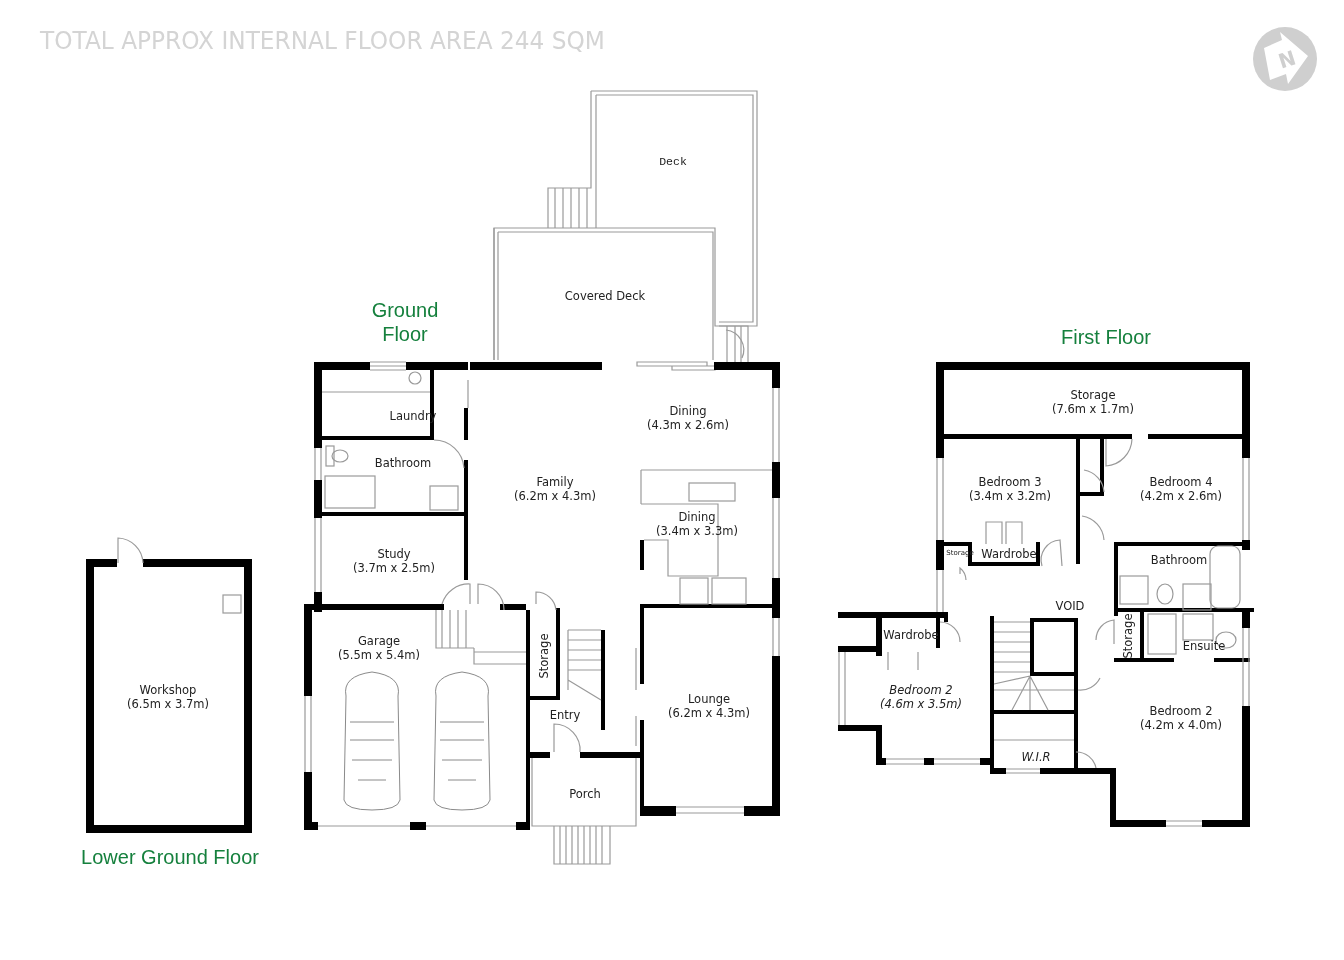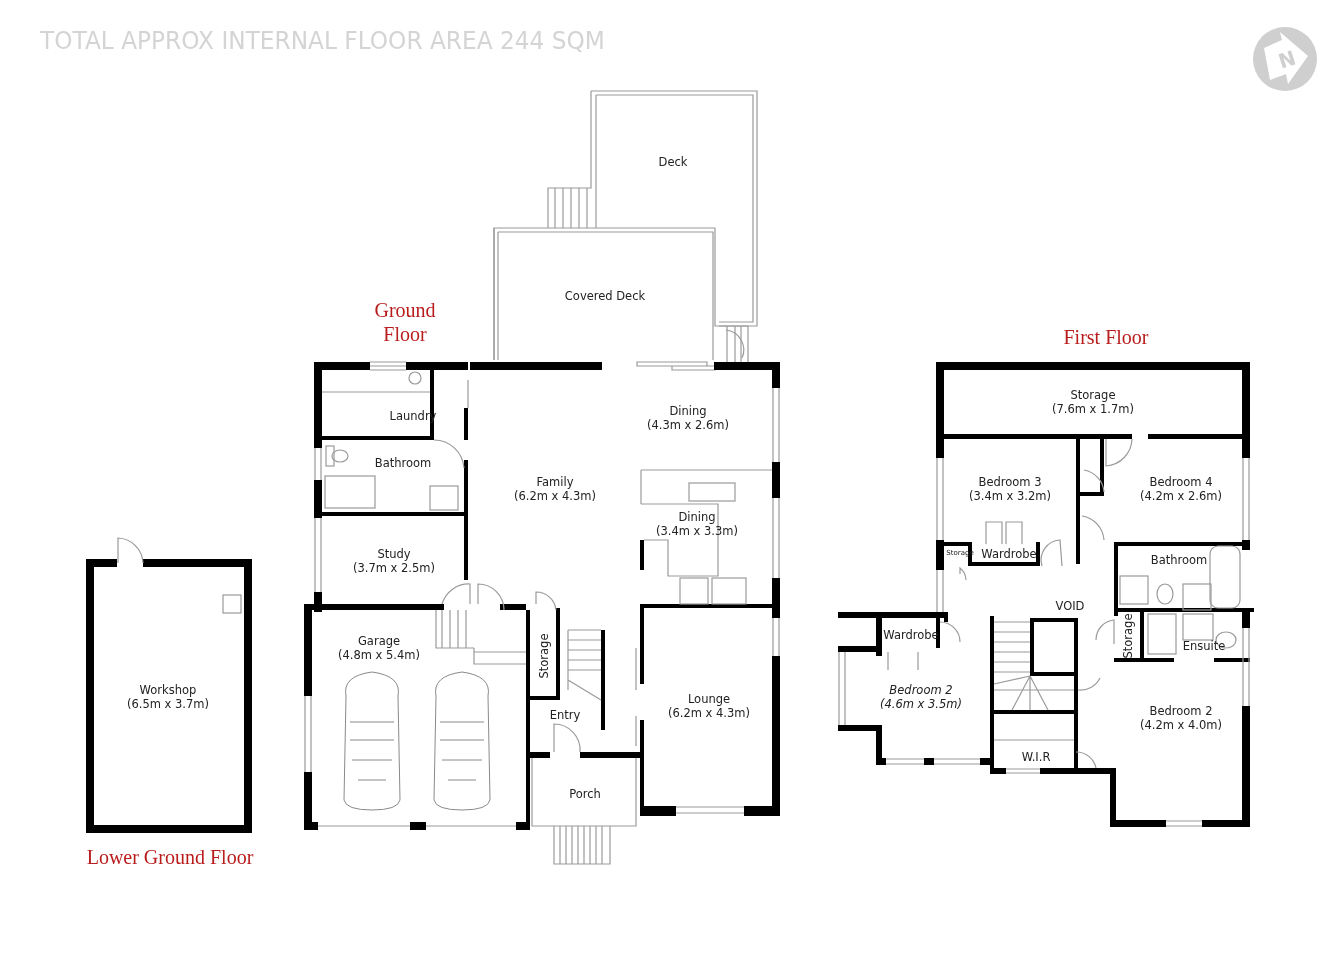--- a/index.html
+++ b/index.html
@@ -1,19 +1,19 @@
 <!DOCTYPE html>
 <html><head>
 <meta charset="utf-8">
 <style>
   html, body { margin: 0; padding: 0; background: #ffffff; }
   body { width: 1344px; height: 960px; position: relative; overflow: hidden; font-family: "DejaVu Sans", sans-serif; color: #1a1a1a; }
   .total-area { position: absolute; left: 40px; top: 26px; font-family: "DejaVu Sans", sans-serif; font-size: 25px; color: #d4d4d4; letter-spacing: 0px; font-weight: normal; white-space: nowrap; transform: scaleX(0.93); transform-origin: left center; }
   .compass { position: absolute; left: 1252px; top: 26px; width: 66px; height: 66px; }
-  .floor-title { position: absolute; font-family: Liberation Serif, serif; font-size: 20px; color: #b91c1c; text-align: center; line-height: 24px; }
+  .floor-title { position: absolute; font-family: Liberation Sans, sans-serif; font-size: 20px; color: #15803d; text-align: center; line-height: 24px; }
   svg.plan { position: absolute; left: 0; top: 0; }
   .room-label { position: absolute; font-family: "DejaVu Sans", sans-serif; font-size: 11.5px; color: #222; text-align: center; line-height: 14px; white-space: nowrap; transform: translateX(-50%); }
   .room-label.small { font-size: 7px; line-height: 9px; }
   .room-label.vertical { transform: translateX(-50%) rotate(-90deg); }
   .disclaimer { position: absolute; left: 10px; top: 962px; font-family: Liberation Mono, monospace; font-size: 10px; color: #222; line-height: 13px; }
 </style>
 </head>
 <body>
 
 <div class="total-area">TOTAL APPROX INTERNAL FLOOR AREA  244 SQM</div>
@@ -238,21 +238,21 @@
     <path d="M994,684 L1030,676 M1012,710 L1030,676 M1030,710 L1030,676 M1048,710 L1030,676 M994,690 L1074,690"></path>
     <path d="M994,740 L1074,740"></path>
   </g>
 </svg>
 
 <div class="room-label" style="left:168px; top:683px;">
   <div>Workshop</div>
   <div>(6.5m x 3.7m)</div>
 </div>
 
-<div class="room-label" style="left:673px; top:155px;">Deck</div>
+<div class="room-label" style="left:673px; top:155px;font-family:Liberation Mono, monospace;">Deck</div>
 <div class="room-label" style="left:605px; top:289px;">Covered Deck</div>
 <div class="room-label" style="left:377px; top:409px;margin-left:36px;">Laundry</div>
 <div class="room-label" style="left:403px; top:456px;">Bathroom</div>
 <div class="room-label" style="left:394px; top:547px;">
   <div>Study</div>
   <div>(3.7m x 2.5m)</div>
 </div>
 <div class="room-label" style="left:555px; top:475px;">
   <div>Family</div>
   <div>(6.2m x 4.3m)</div>
@@ -260,21 +260,21 @@
 <div class="room-label" style="left:688px; top:404px;">
   <div>Dining</div>
   <div>(4.3m x 2.6m)</div>
 </div>
 <div class="room-label" style="left:697px; top:510px;">
   <div>Dining</div>
   <div>(3.4m x 3.3m)</div>
 </div>
 <div class="room-label" style="left:379px; top:634px;">
   <div>Garage</div>
-  <div>(4.8m x 5.4m)</div>
+  <div>(5.5m x 5.4m)</div>
 </div>
 <div class="room-label vertical" style="left:544px; top:649px;">Storage</div>
 <div class="room-label" style="left:565px; top:708px;">Entry</div>
 <div class="room-label" style="left:585px; top:787px;">Porch</div>
 <div class="room-label" style="left:709px; top:692px;">
   <div>Lounge</div>
   <div>(6.2m x 4.3m)</div>
 </div>
 
 <div class="room-label" style="left:1093px; top:388px;">
@@ -297,17 +297,17 @@
 <div class="room-label vertical" style="left:1128px; top:629px;">Storage</div>
 <div class="room-label" style="left:1204px; top:639px;">Ensuite</div>
 <div class="room-label" style="left:921px; top:683px;font-style:italic;">
   <div>Bedroom 2</div>
   <div>(4.6m x 3.5m)</div>
 </div>
 <div class="room-label" style="left:1181px; top:704px;">
   <div>Bedroom 2</div>
   <div>(4.2m x 4.0m)</div>
 </div>
-<div class="room-label" style="left:1036px; top:750px;">W.I.R</div>
+<div class="room-label" style="left:1036px; top:750px;font-style:italic;">W.I.R</div>
 
 <div class="disclaimer">
   <div>Disclaimer:</div>
 </div>
 
 </body></html>

